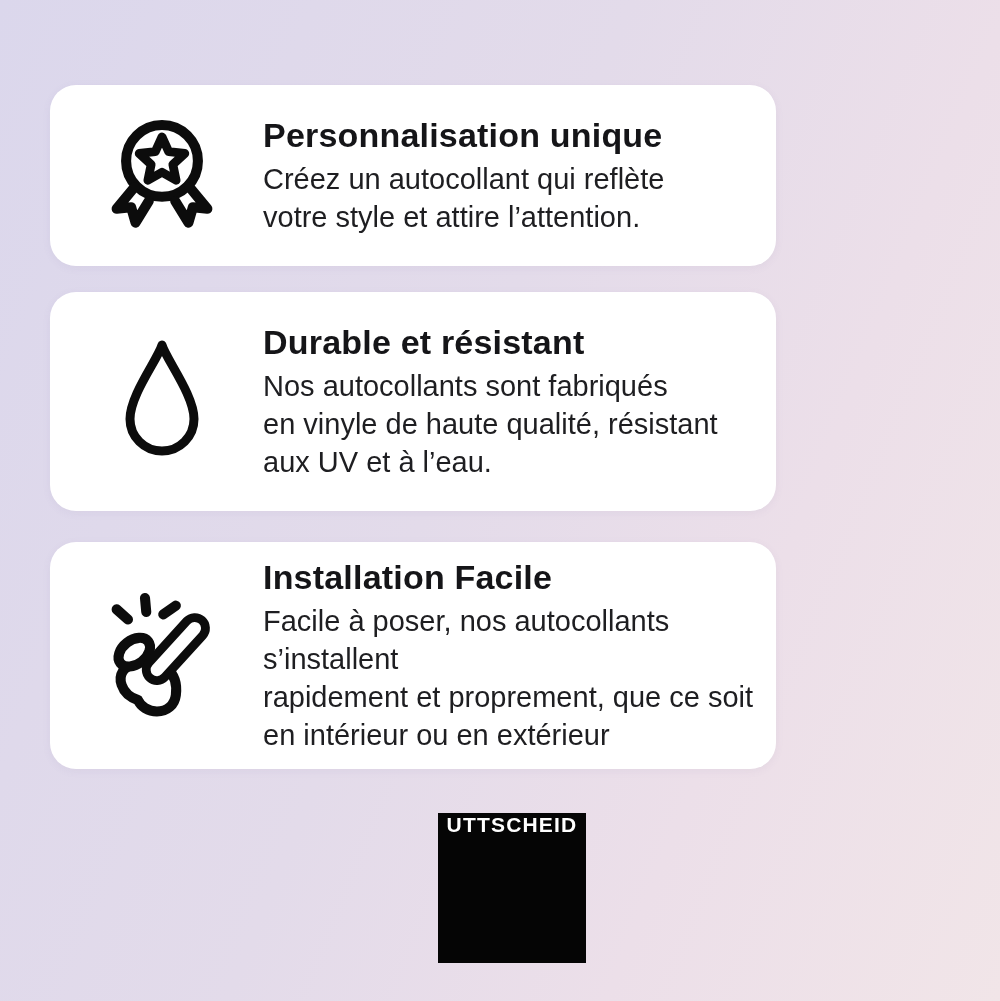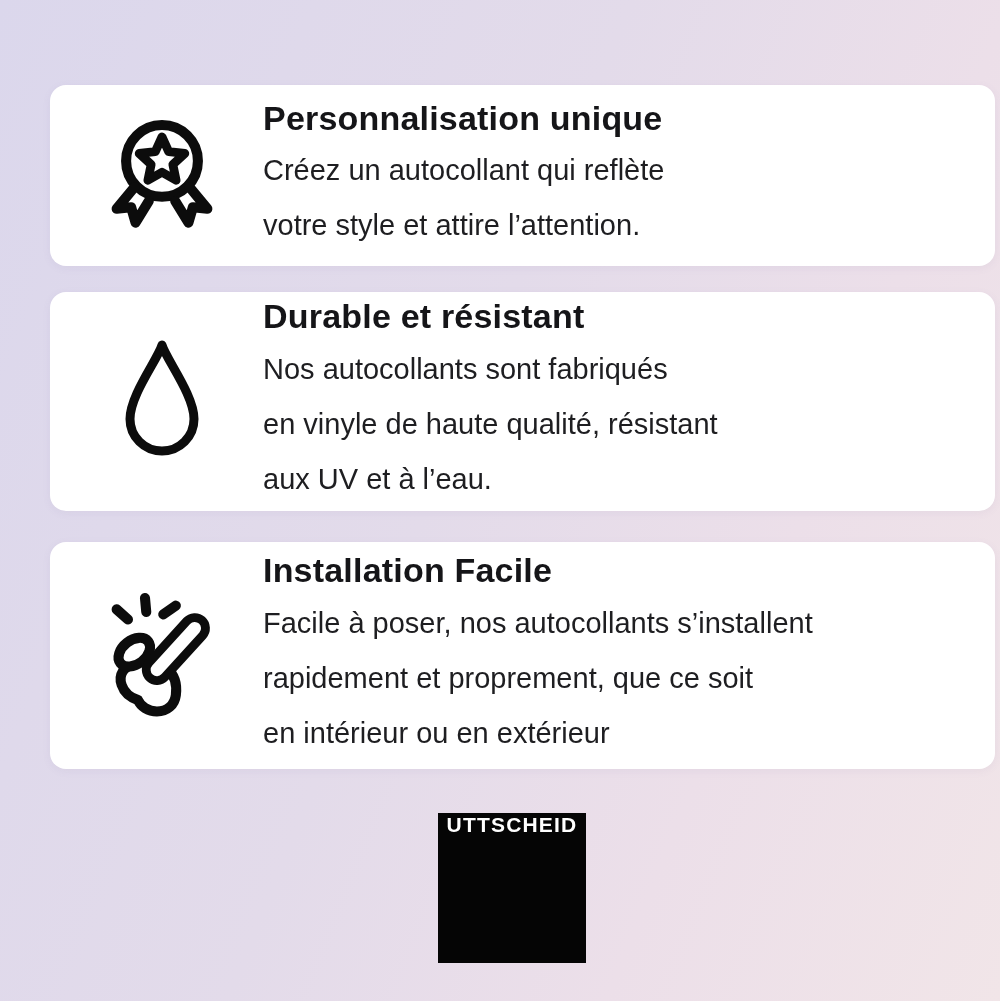--- a/index.html
+++ b/index.html
@@ -8,23 +8,23 @@
     -webkit-font-smoothing:antialiased;
   }
   .canvas{
     position:relative;
     width:1000px;height:1001px;
     background:linear-gradient(112deg,#dbd7ec 0%,#e3dbea 45%,#ecdfe9 72%,#f1e5e8 100%);
     overflow:hidden;
   }
   .card{
     position:absolute;
-    left:50px;width:945px;
+    left:50px;width:726px;
     background:#ffffff;
-    border-radius:16px;
+    border-radius:26px;
     box-shadow:0 2px 8px rgba(120,100,160,0.07);
     display:flex;
     align-items:center;
     box-sizing:border-box;
   }
   .card-1{top:85px;height:181px;}
   .card-2{top:292px;height:219px;}
   .card-3{top:542px;height:227px;}
   .icon-box{
     width:126px;
@@ -44,21 +44,21 @@
     font-weight:700;
     color:#151518;
     line-height:1.18;
     letter-spacing:0.2px;
     margin:0 0 5px 0;
   }
   .card-body{
     font-size:29px;
     font-weight:400;
     color:#1e1e21;
-    line-height:55px;
+    line-height:38px;
     white-space:pre-line;
     margin:0;
   }
   .logo{
     position:absolute;
     left:438px;top:813px;
     width:148px;height:150px;
     background:#050505;
     display:flex;
     align-items:flex-start;

